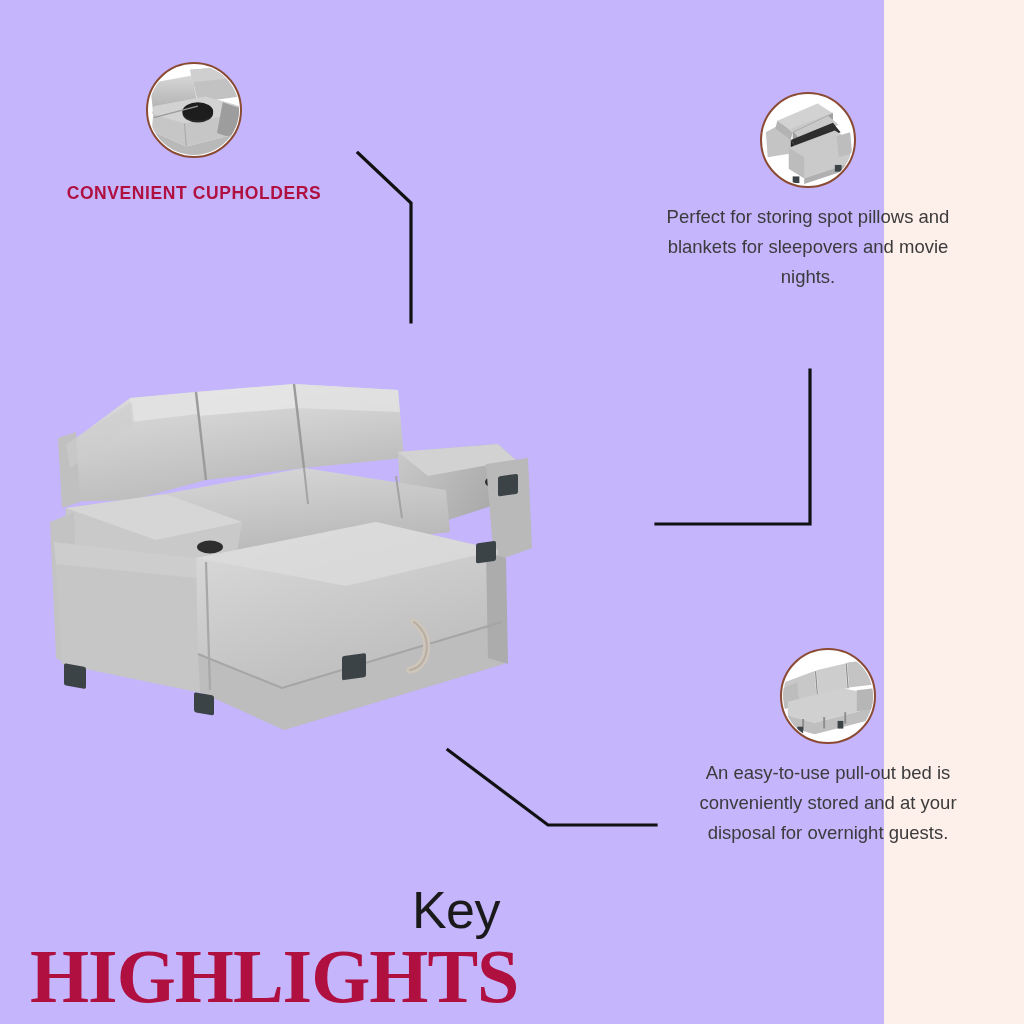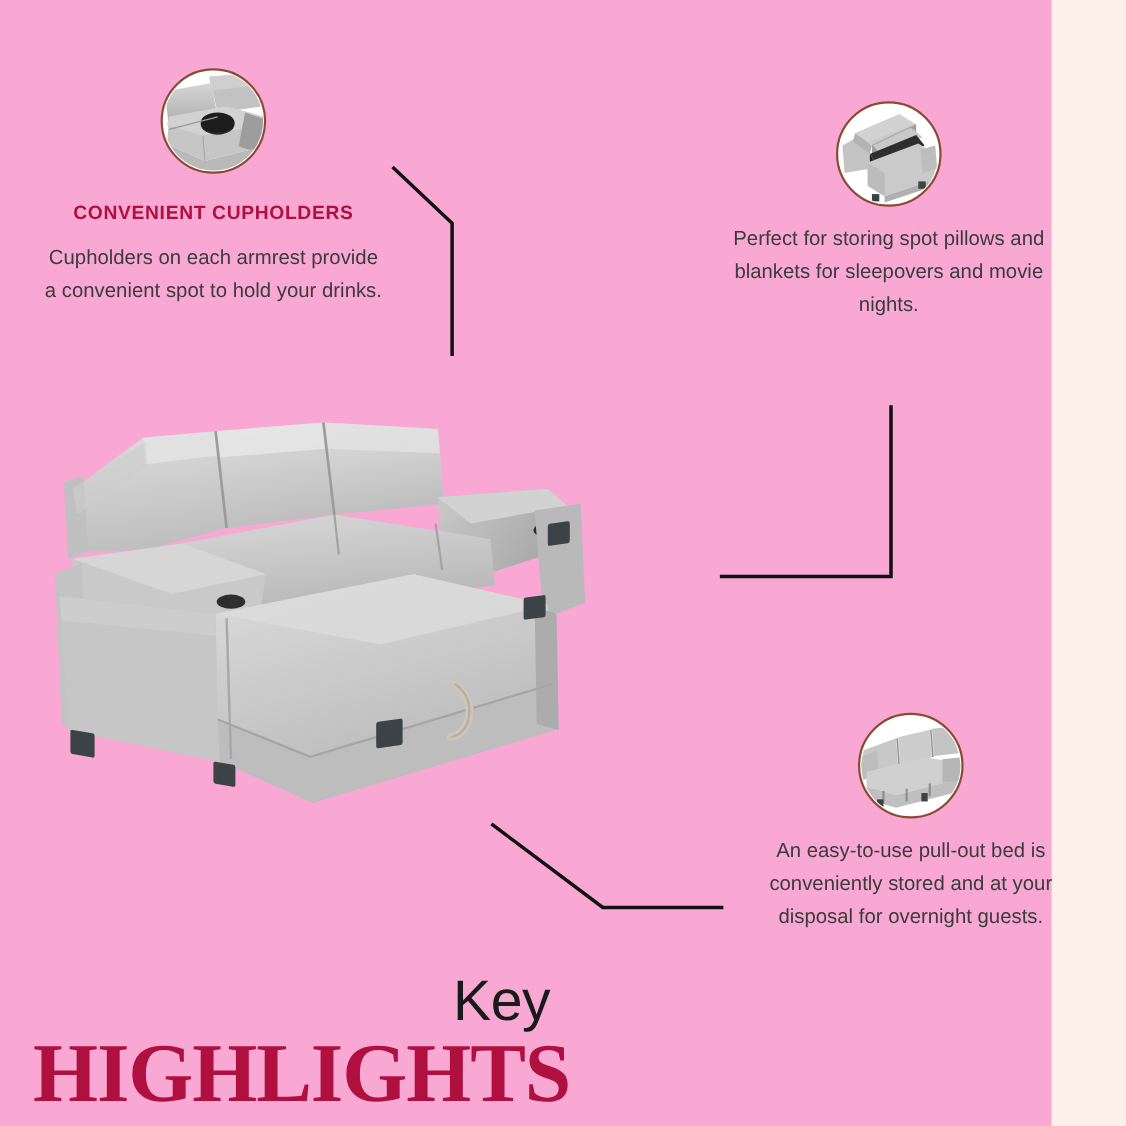--- a/index.html
+++ b/index.html
@@ -9,23 +9,23 @@
   body {
     width: 1024px;
     height: 1024px;
     background: #fdefea;
     font-family: "Liberation Sans", sans-serif;
     overflow: hidden;
     position: relative;
   }
   #page {
     position: relative;
-    width: 956px;
+    width: 884px;
     height: 1024px;
-    background: #f9a8d4;
+    background: #c4b5fd;
   }
 
   
   .connectors {
     position: absolute;
     left: 0; top: 0;
     width: 1024px; height: 1024px;
     pointer-events: none;
   }
 
@@ -149,21 +149,20 @@
           <path d="M78,40 L96,46 L96,80 L72,72 Z" fill="#9d9d9d"></path>
 
           <path d="M4,70 L40,86 L96,72 L96,96 L0,96 Z" fill="#b9b9b9"></path>
 
           <path d="M6,56 L52,44" stroke="#9a9a9a" stroke-width="1.2" fill="none"></path>
           <path d="M40,86 L38,62" stroke="#a5a5a5" stroke-width="1" fill="none"></path>
         </g>
       </svg>
     </div>
     <div class="feature-title">CONVENIENT CUPHOLDERS</div>
-    <div class="feature-desc">Cupholders on each armrest provide a convenient spot to hold your drinks.</div>
   </div>
 
   <div class="feature" id="feature-chaise">
     <div class="badge">
       <svg viewBox="0 0 96 96" xmlns="http://www.w3.org/2000/svg">
         <defs>
           <clipPath id="clipB">
               <circle cx="48" cy="48" r="47"></circle>
             </clipPath>
         </defs>

